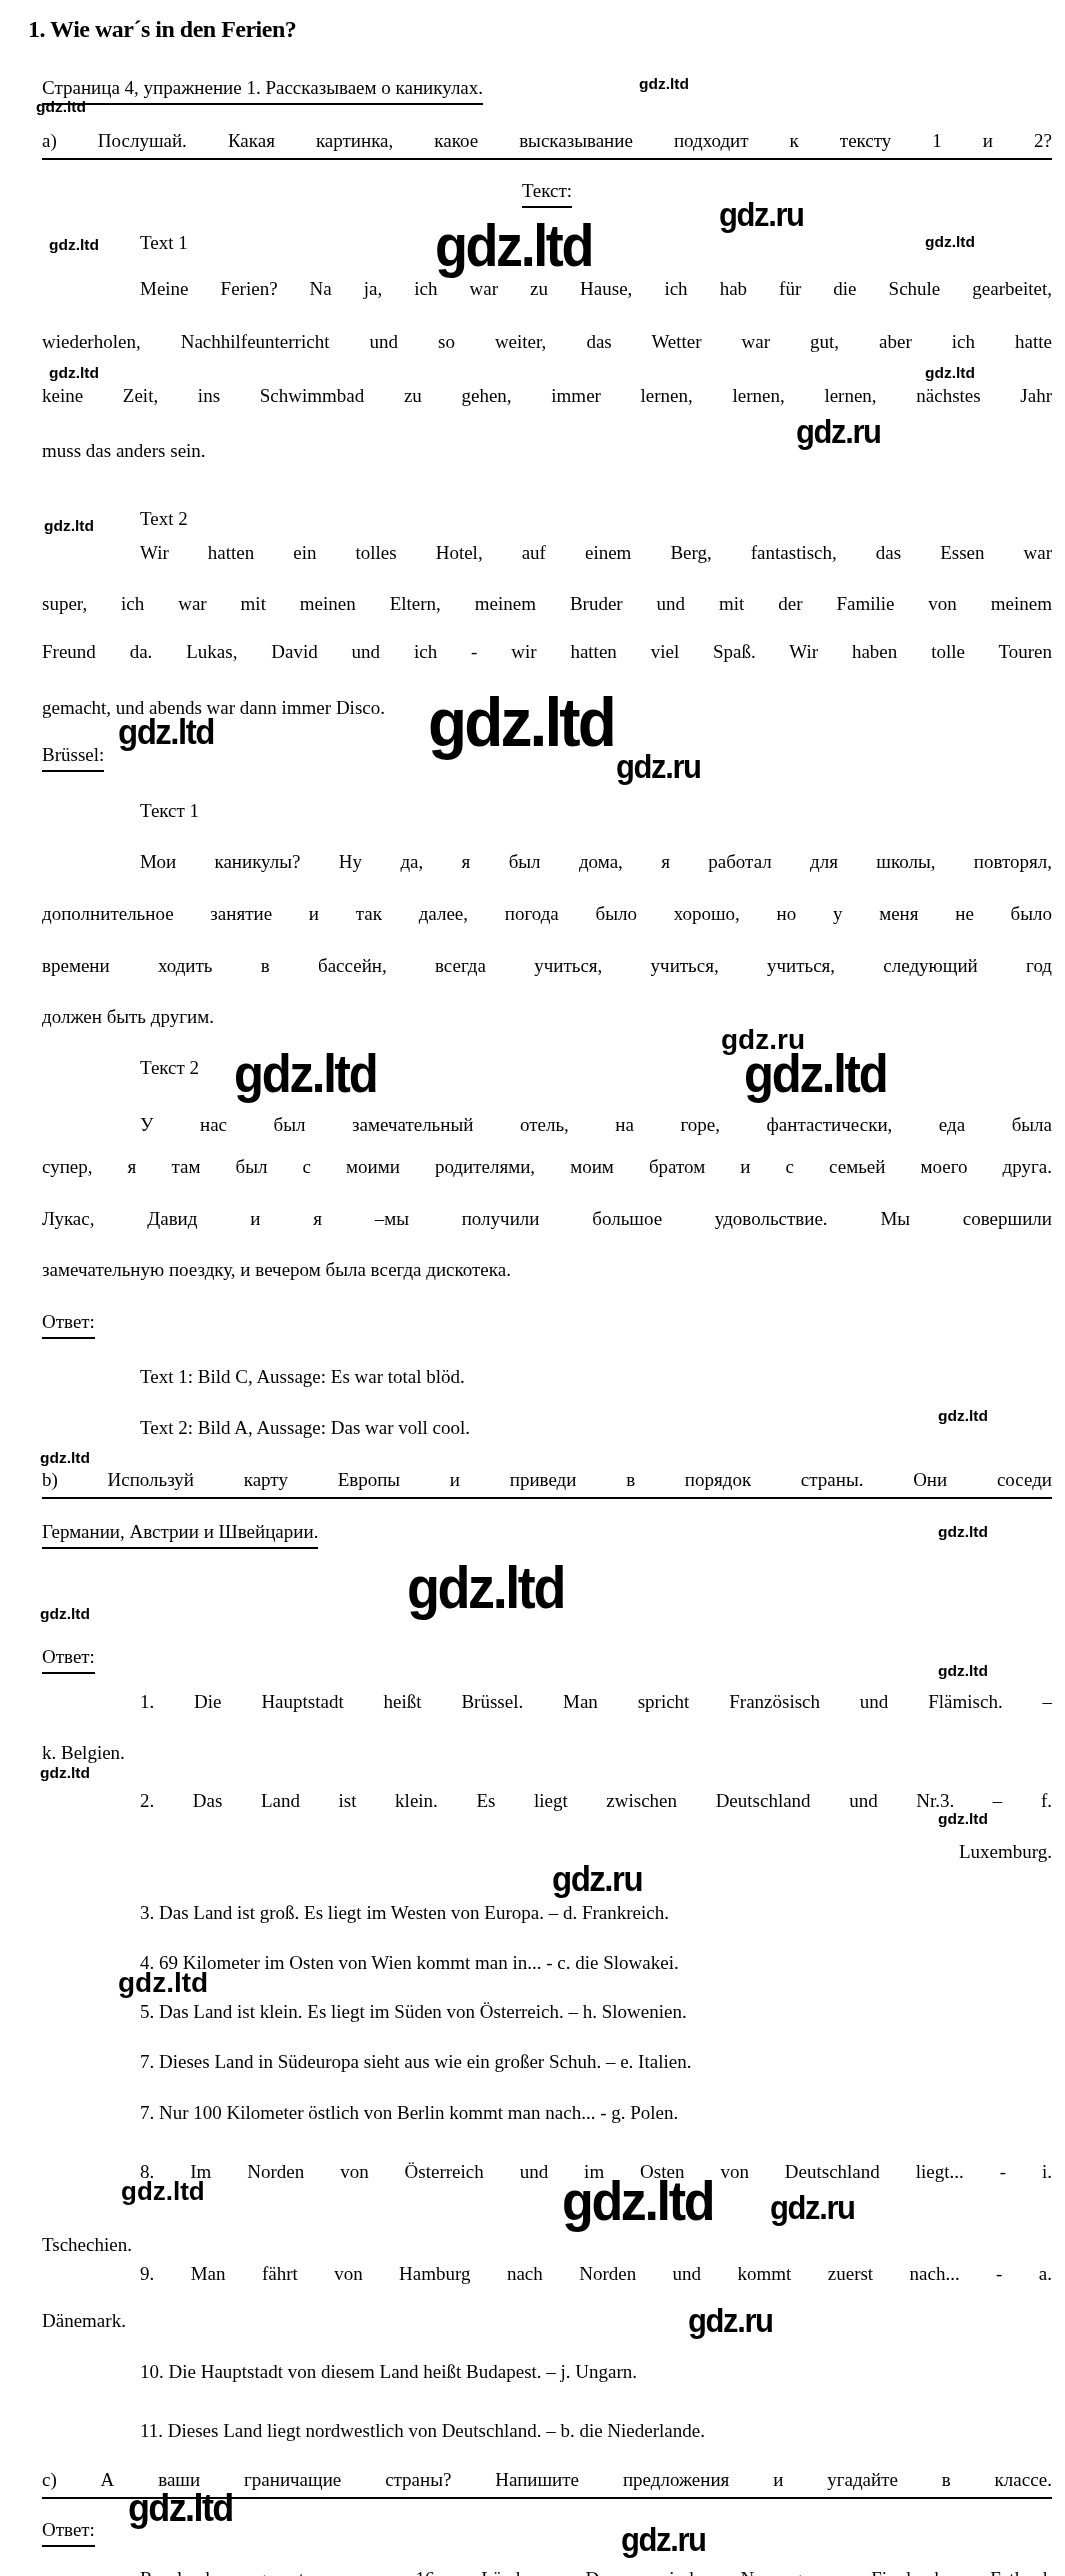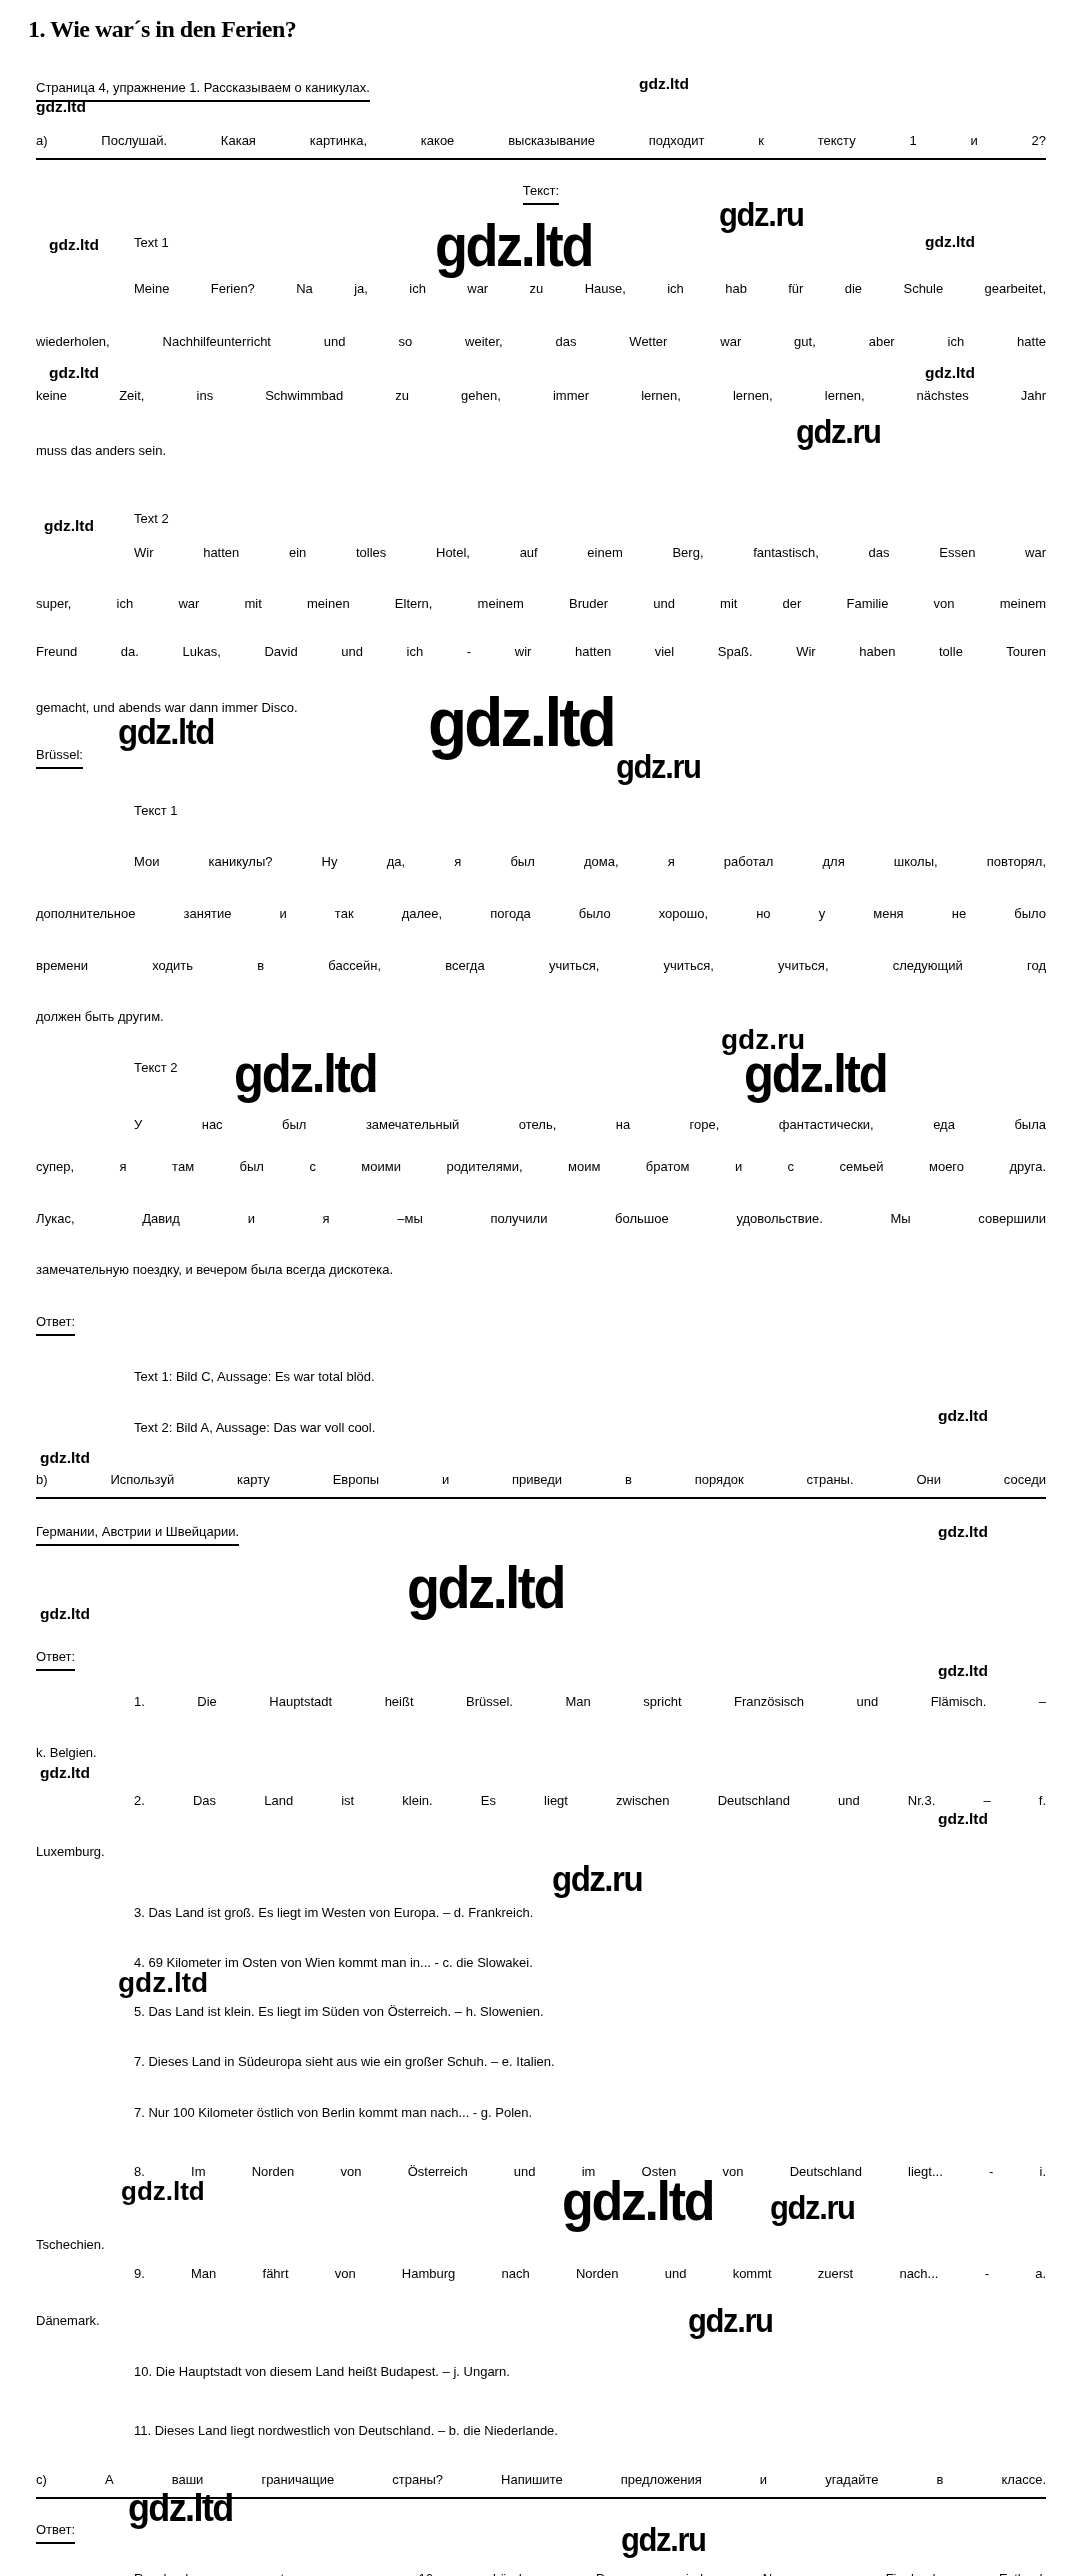--- a/index.html
+++ b/index.html
@@ -1,21 +1,21 @@
 <!DOCTYPE html>
 <html style="font-size:8.2px"><head>
 <meta charset="utf-8">
 <style>
   html,body{margin:0;padding:0;background:#888;}
   .page{position:relative;width:1066px;height:3226px;background:#ffffff;overflow:hidden;
         font-family:"Liberation Serif",serif;color:#000;}
   .title{position:absolute;left:28px;top:15.5px;margin:0;font-size:24px;font-weight:bold;
          font-family:"Liberation Serif",serif;letter-spacing:-0.5px;}
-  .line{position:absolute;left:36px;width:1010px;font-size:13px;line-height:24px;
-        font-family:Liberation Sans, sans-serif;white-space:normal;}
+  .line{position:absolute;left:42px;width:1010px;font-size:19px;line-height:24px;
+        font-family:Liberation Serif, serif;white-space:normal;}
   .ind{text-indent:98px;}
   .just{text-align:justify;text-align-last:justify;}
   .u-full{border-bottom:2.6px solid #000;padding-bottom:4.6px;}
   .ul{border-bottom:2.6px solid #000;padding-bottom:4.6px;}
   .wm{position:absolute;font-family:"Liberation Sans",sans-serif;font-weight:700;
       line-height:1;color:#000;white-space:nowrap;}
   .wm.big{letter-spacing:-0.045em;transform:scaleY(1.08);transform-origin:top left;}
 </style>
 </head>
 <body>
@@ -50,21 +50,21 @@
       <div class="line " style="top: 1258px;">замечательную поездку, и вечером была всегда дискотека.</div>
       <div class="line " style="top: 1310px;"><span class="ul">Ответ:</span></div>
       <div class="line ind" style="top: 1365px;">Text 1: Bild C, Aussage: Es war total blöd.</div>
       <div class="line ind" style="top: 1416px;">Text 2: Bild A, Aussage: Das war voll cool.</div>
       <div class="line u-full just" style="top: 1468px;">b) Используй карту Европы и приведи в порядок страны. Они соседи</div>
       <div class="line " style="top: 1520px;"><span class="ul">Германии, Австрии и Швейцарии.</span></div>
       <div class="line " style="top: 1645px;"><span class="ul">Ответ:</span></div>
       <div class="line ind just" style="top: 1690px;">1. Die Hauptstadt heißt Brüssel. Man spricht Französisch und Flämisch. –</div>
       <div class="line " style="top: 1741px;">k. Belgien.</div>
       <div class="line ind just" style="top: 1789px;">2. Das Land ist klein. Es liegt zwischen Deutschland und Nr.3. – f.</div>
-      <div class="line " style="top: 1840px;">Luxemburg.</div>
+      <div class="line " style="top: 1840px; text-align: right;">Luxemburg.</div>
       <div class="line ind" style="top: 1901px;">3. Das Land ist groß. Es liegt im Westen von Europa. – d. Frankreich.</div>
       <div class="line ind" style="top: 1951px;">4. 69 Kilometer im Osten von Wien kommt man in... - c. die Slowakei.</div>
       <div class="line ind" style="top: 2000px;">5. Das Land ist klein. Es liegt im Süden von Österreich. – h. Slowenien.</div>
       <div class="line ind" style="top: 2050px;">7. Dieses Land in Südeuropa sieht aus wie ein großer Schuh. – e. Italien.</div>
       <div class="line ind" style="top: 2101px;">7. Nur 100 Kilometer östlich von Berlin kommt man nach... - g. Polen.</div>
       <div class="line ind just" style="top: 2160px;">8. Im Norden von Österreich und im Osten von Deutschland liegt... - i.</div>
       <div class="line " style="top: 2209px; margin-top: 24px;">Tschechien.</div>
       <div class="line ind just" style="top: 2262px;">9. Man fährt von Hamburg nach Norden und kommt zuerst nach... - a.</div>
       <div class="line " style="top: 2309px;">Dänemark.</div>
       <div class="line ind" style="top: 2360px;">10. Die Hauptstadt von diesem Land heißt Budapest. – j. Ungarn.</div>

